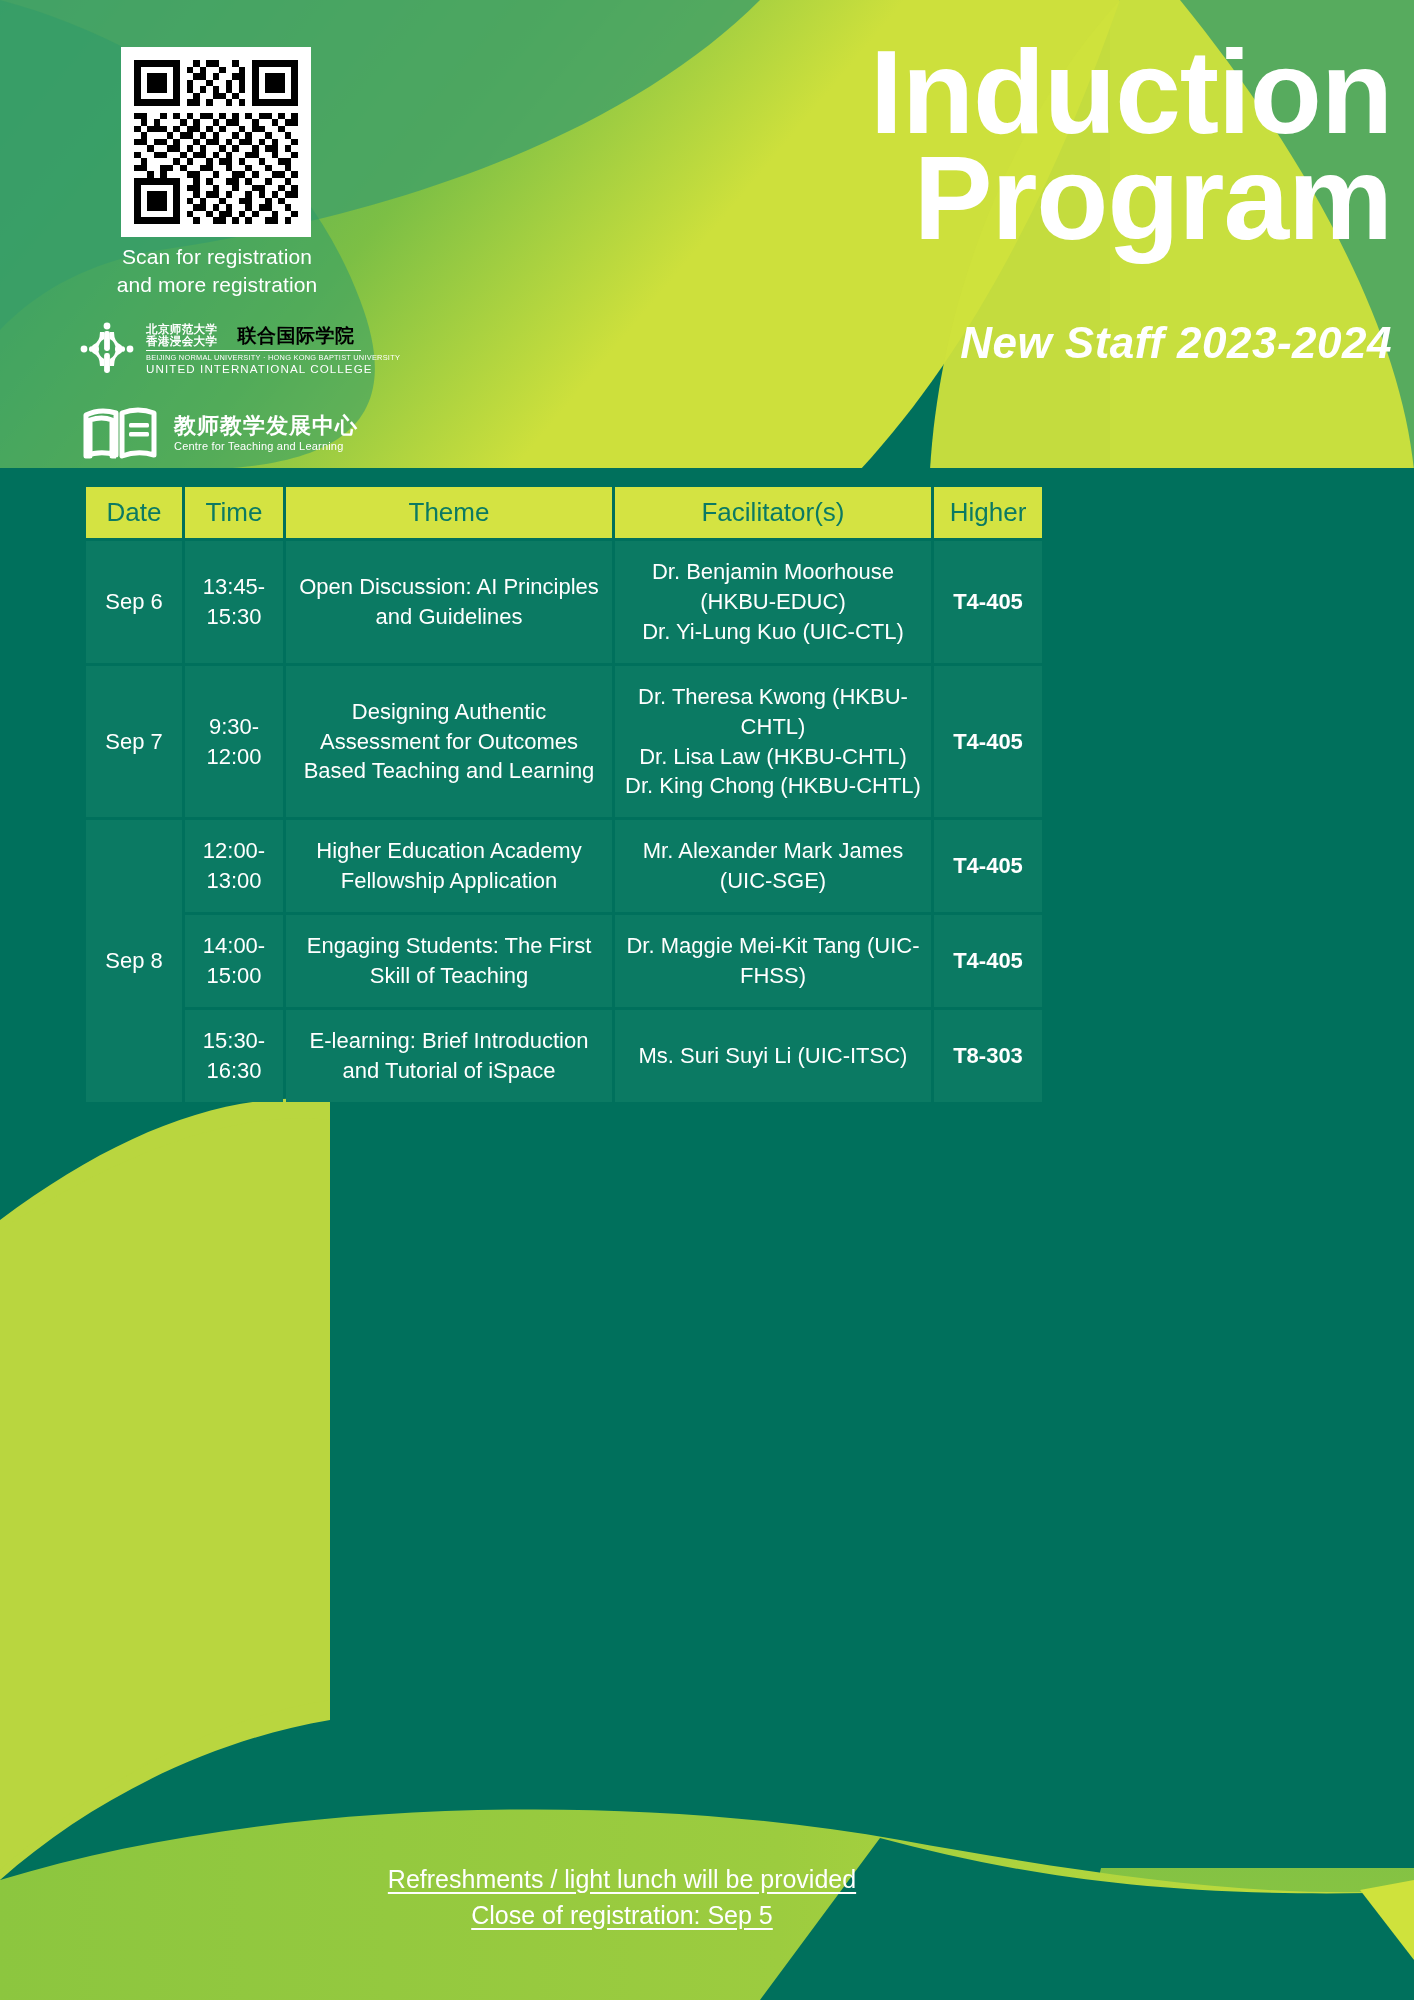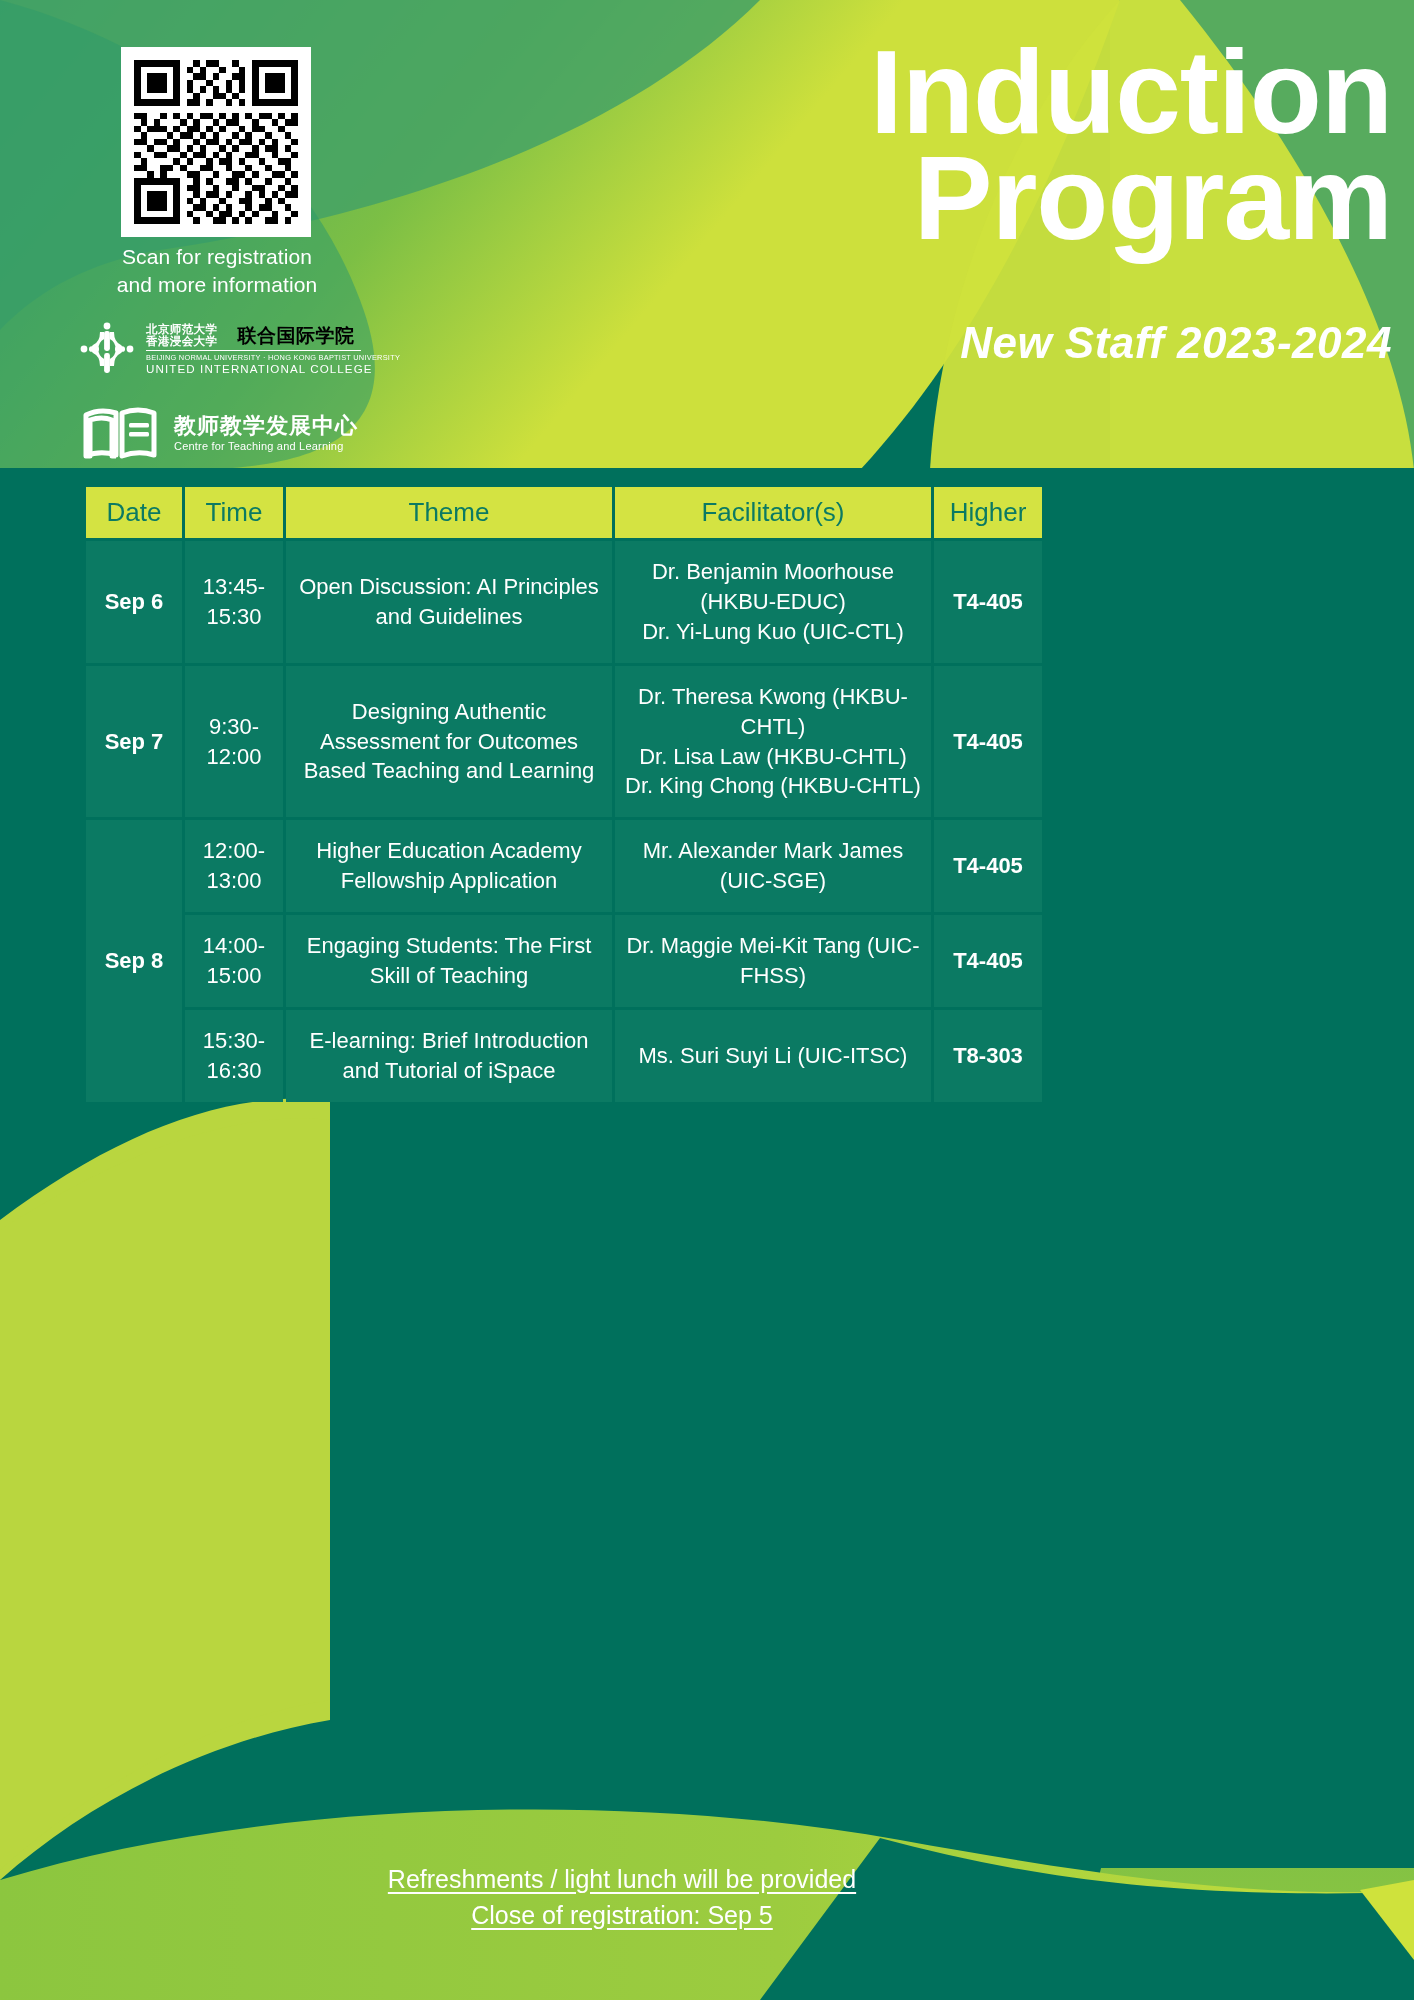--- a/index.html
+++ b/index.html
@@ -68,21 +68,21 @@
   .table-wrap{position:absolute;left:83px;top:484px;width:944px;}
   table.sched{border-collapse:separate;border-spacing:3px;width:944px;table-layout:fixed;}
   table.sched th{
     background:#d4e342;color:#0b7a63;font-weight:normal;
     font-size:26px;padding:10px 4px;text-align:center;vertical-align:middle;
   }
   table.sched td{
     background:#0b7a63;color:#ffffff;font-size:22px;line-height:1.36;
     text-align:center;vertical-align:middle;padding:16px 8px;
   }
-  td.date-cell{font-size:22px;font-weight:bold;}
+  td.date-cell{font-size:22px;}
   td.time-cell{font-size:22px;line-height:1.5;}
   td.theme-cell{font-size:22px;}
   td.fac-cell{font-size:22px;}
   td.venue-cell{font-size:22px;font-weight:bold;}
   col.c-date{width:96px;}
   col.c-time{width:98px;}
   col.c-theme{width:326px;}
   col.c-fac{width:316px;}
   col.c-venue{width:108px;}
 
@@ -371,21 +371,21 @@
           <rect x="17" y="26" width="1" height="1"></rect>
             <rect x="19" y="26" width="1" height="1"></rect>
           <rect x="22" y="26" width="2" height="1"></rect>
             <rect x="25" y="26" width="1" height="1"></rect>
         </g>
       </svg>
     </div>
 
     <div class="scan-text">
       <div>Scan for registration</div>
-      <div>and more information</div>
+      <div>and more registration</div>
     </div>
 
     <div class="logo-uic">
       <div class="uic-mark">
         <svg width="58" height="58" viewBox="0 0 58 58" aria-hidden="true">
           <g fill="#ffffff">
             <circle cx="29" cy="6" r="3.4"></circle>
             <circle cx="6" cy="29" r="3.4"></circle>
             <circle cx="52" cy="29" r="3.4"></circle>
             <path d="M22 12 q0 10 -7 13 q-1 .5 -1 2 l0 3 q0 1.6 1.6 1.6 l3 0 q1.6 0 1.6-1.6 q0-8 6-11 l0-7 z"></path>

